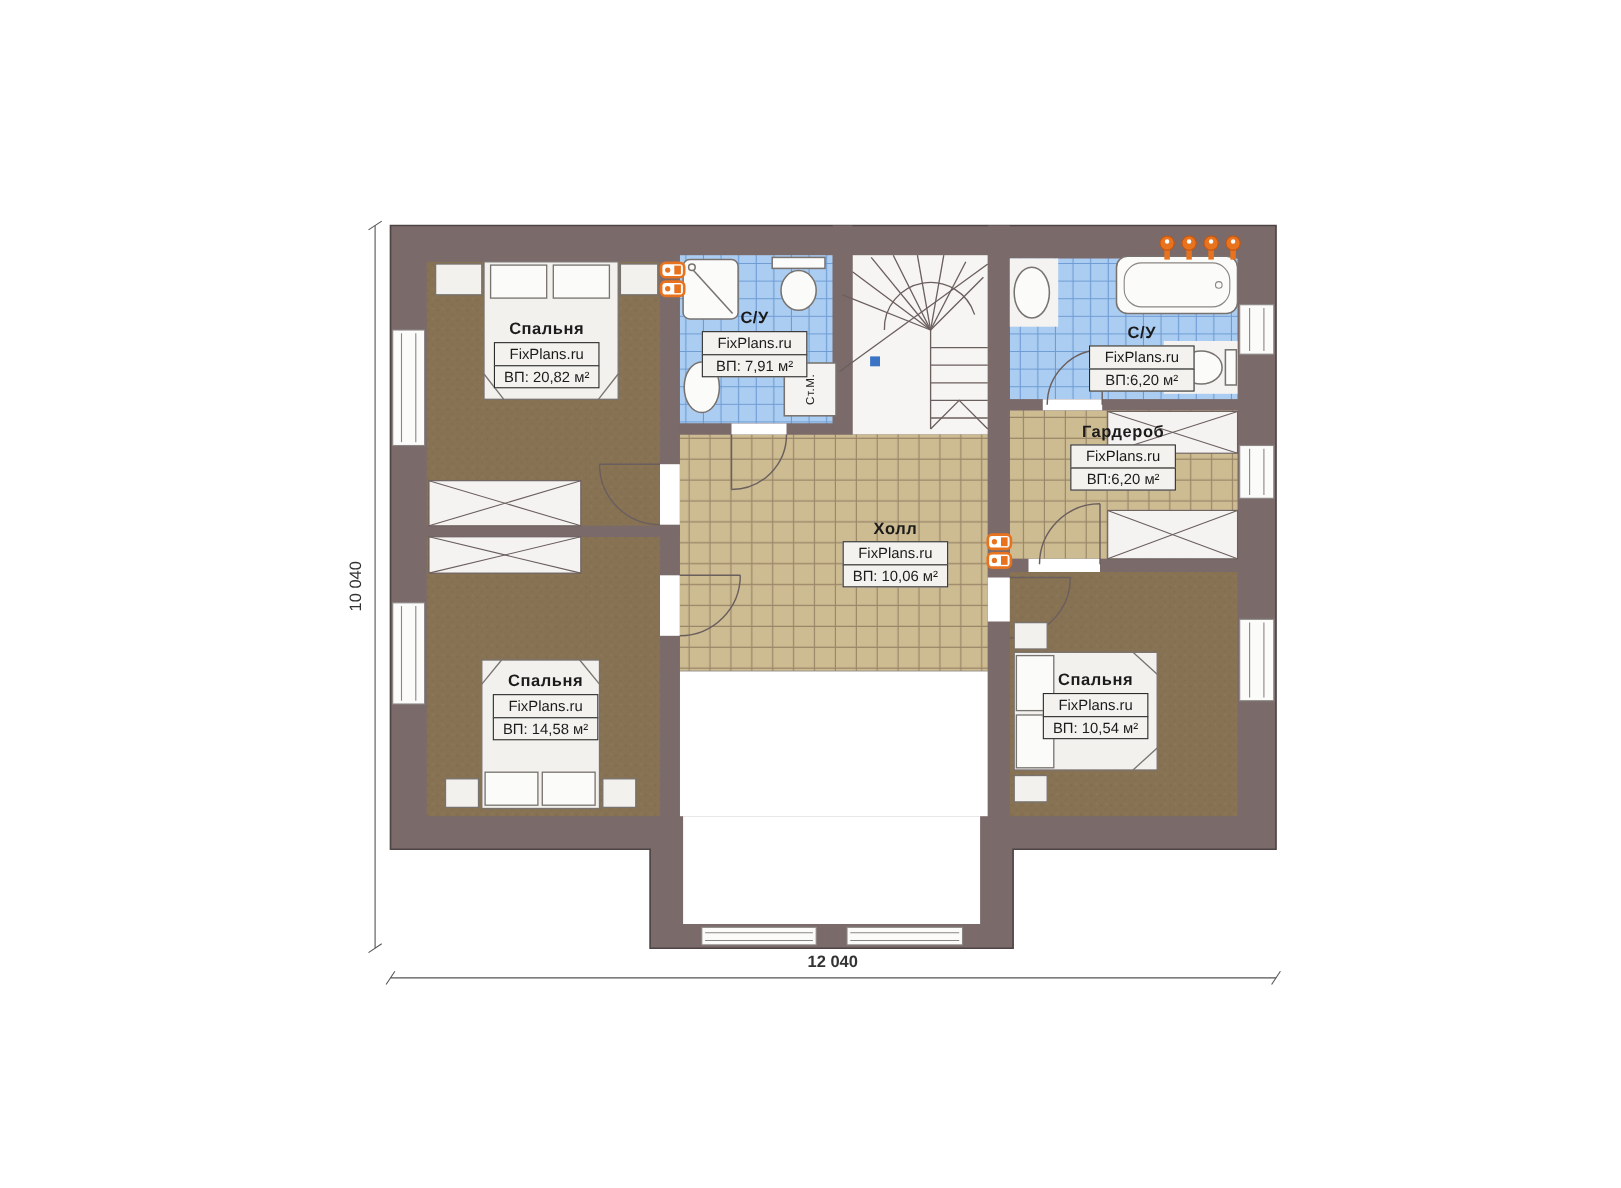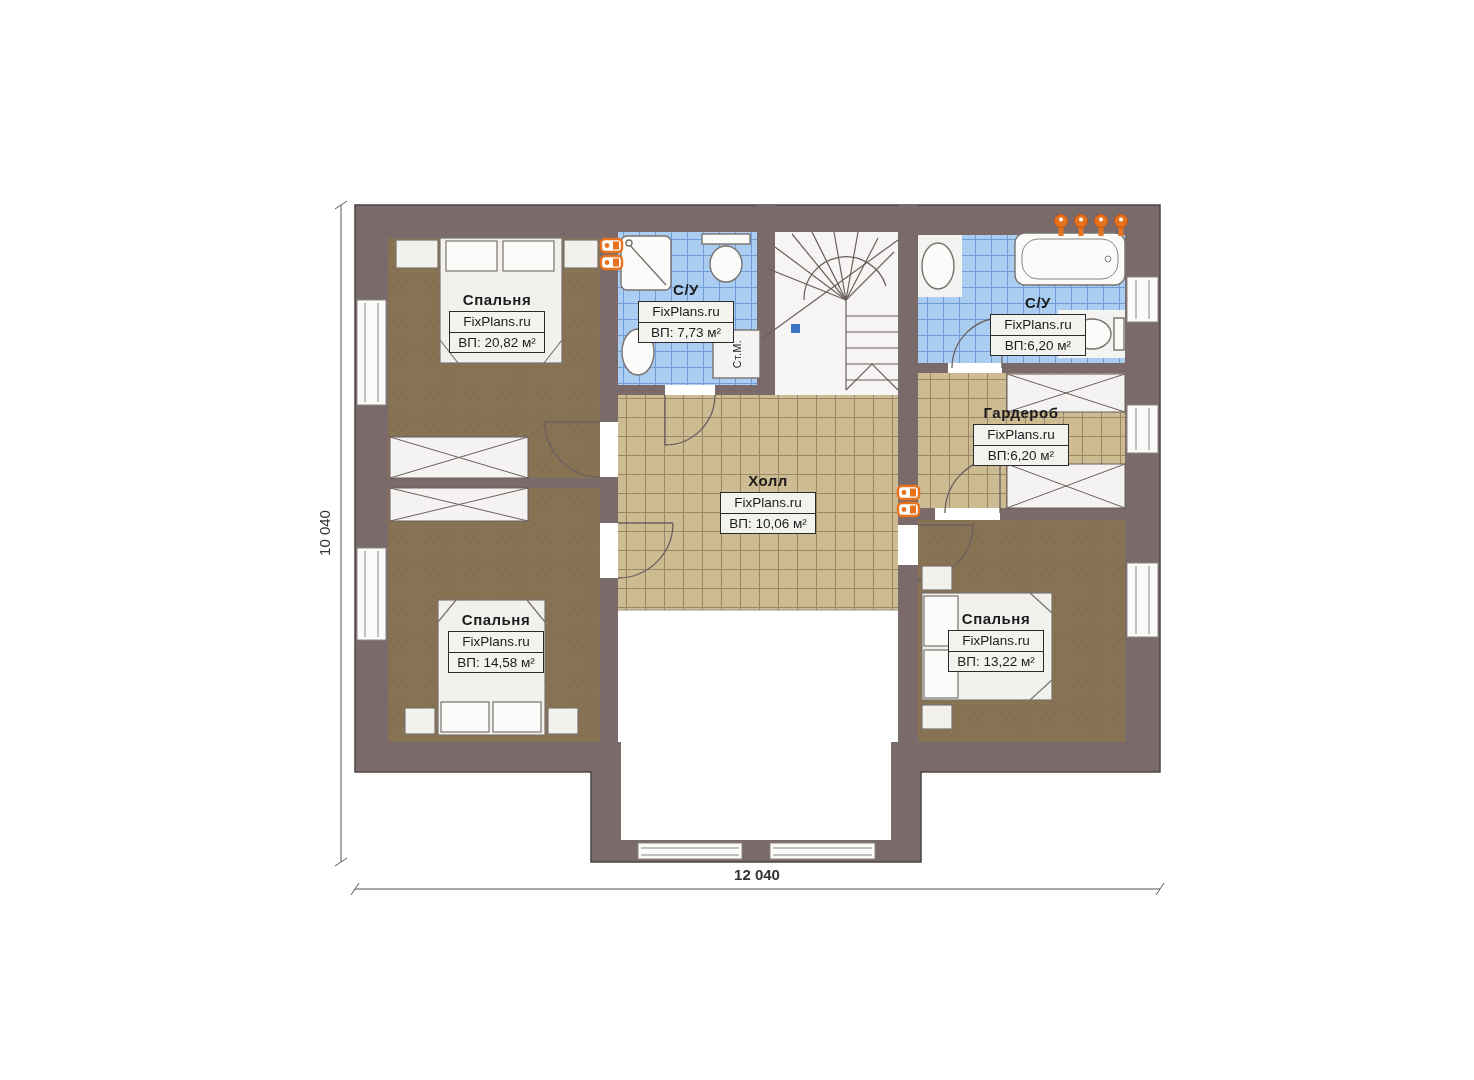--- a/index.html
+++ b/index.html
@@ -300,51 +300,51 @@
 
   <div class="room-label" style="left:497px;top:291px">
     <div class="rl-title">Спальня</div>
     <div class="rl-box">FixPlans.ru</div>
     <div class="rl-box">ВП: 20,82 м²</div>
   </div>
 
   <div class="room-label" style="left:686px;top:281px">
     <div class="rl-title">С/У</div>
     <div class="rl-box">FixPlans.ru</div>
-    <div class="rl-box">ВП: 7,73 м²</div>
+    <div class="rl-box">ВП: 7,91 м²</div>
   </div>
 
   <div class="room-label" style="left:1038px;top:294px">
     <div class="rl-title">С/У</div>
     <div class="rl-box">FixPlans.ru</div>
     <div class="rl-box">ВП:6,20 м²</div>
   </div>
 
-  <div class="room-label" style="left:1021px;top:404px">
+  <div class="room-label" style="left:1021px;top:384px">
     <div class="rl-title">Гардероб</div>
     <div class="rl-box">FixPlans.ru</div>
     <div class="rl-box">ВП:6,20 м²</div>
   </div>
 
-  <div class="room-label" style="left:768px;top:472px">
+  <div class="room-label" style="left:814px;top:472px">
     <div class="rl-title">Холл</div>
     <div class="rl-box">FixPlans.ru</div>
     <div class="rl-box">ВП: 10,06 м²</div>
   </div>
 
   <div class="room-label" style="left:496px;top:611px">
     <div class="rl-title">Спальня</div>
     <div class="rl-box">FixPlans.ru</div>
     <div class="rl-box">ВП: 14,58 м²</div>
   </div>
 
   <div class="room-label" style="left:996px;top:610px">
     <div class="rl-title">Спальня</div>
     <div class="rl-box">FixPlans.ru</div>
-    <div class="rl-box">ВП: 13,22 м²</div>
+    <div class="rl-box">ВП: 10,54 м²</div>
   </div>
 
   <div class="wm-label" style="left:737px;top:354px">Ст.М.</div>
 
   <div class="dim-label dim-vertical" style="left:324px;top:533px">10 040</div>
 
   <div class="dim-label dim-horizontal" style="left:757px;top:866px">12 040</div>
 </div>
 
 </div>

